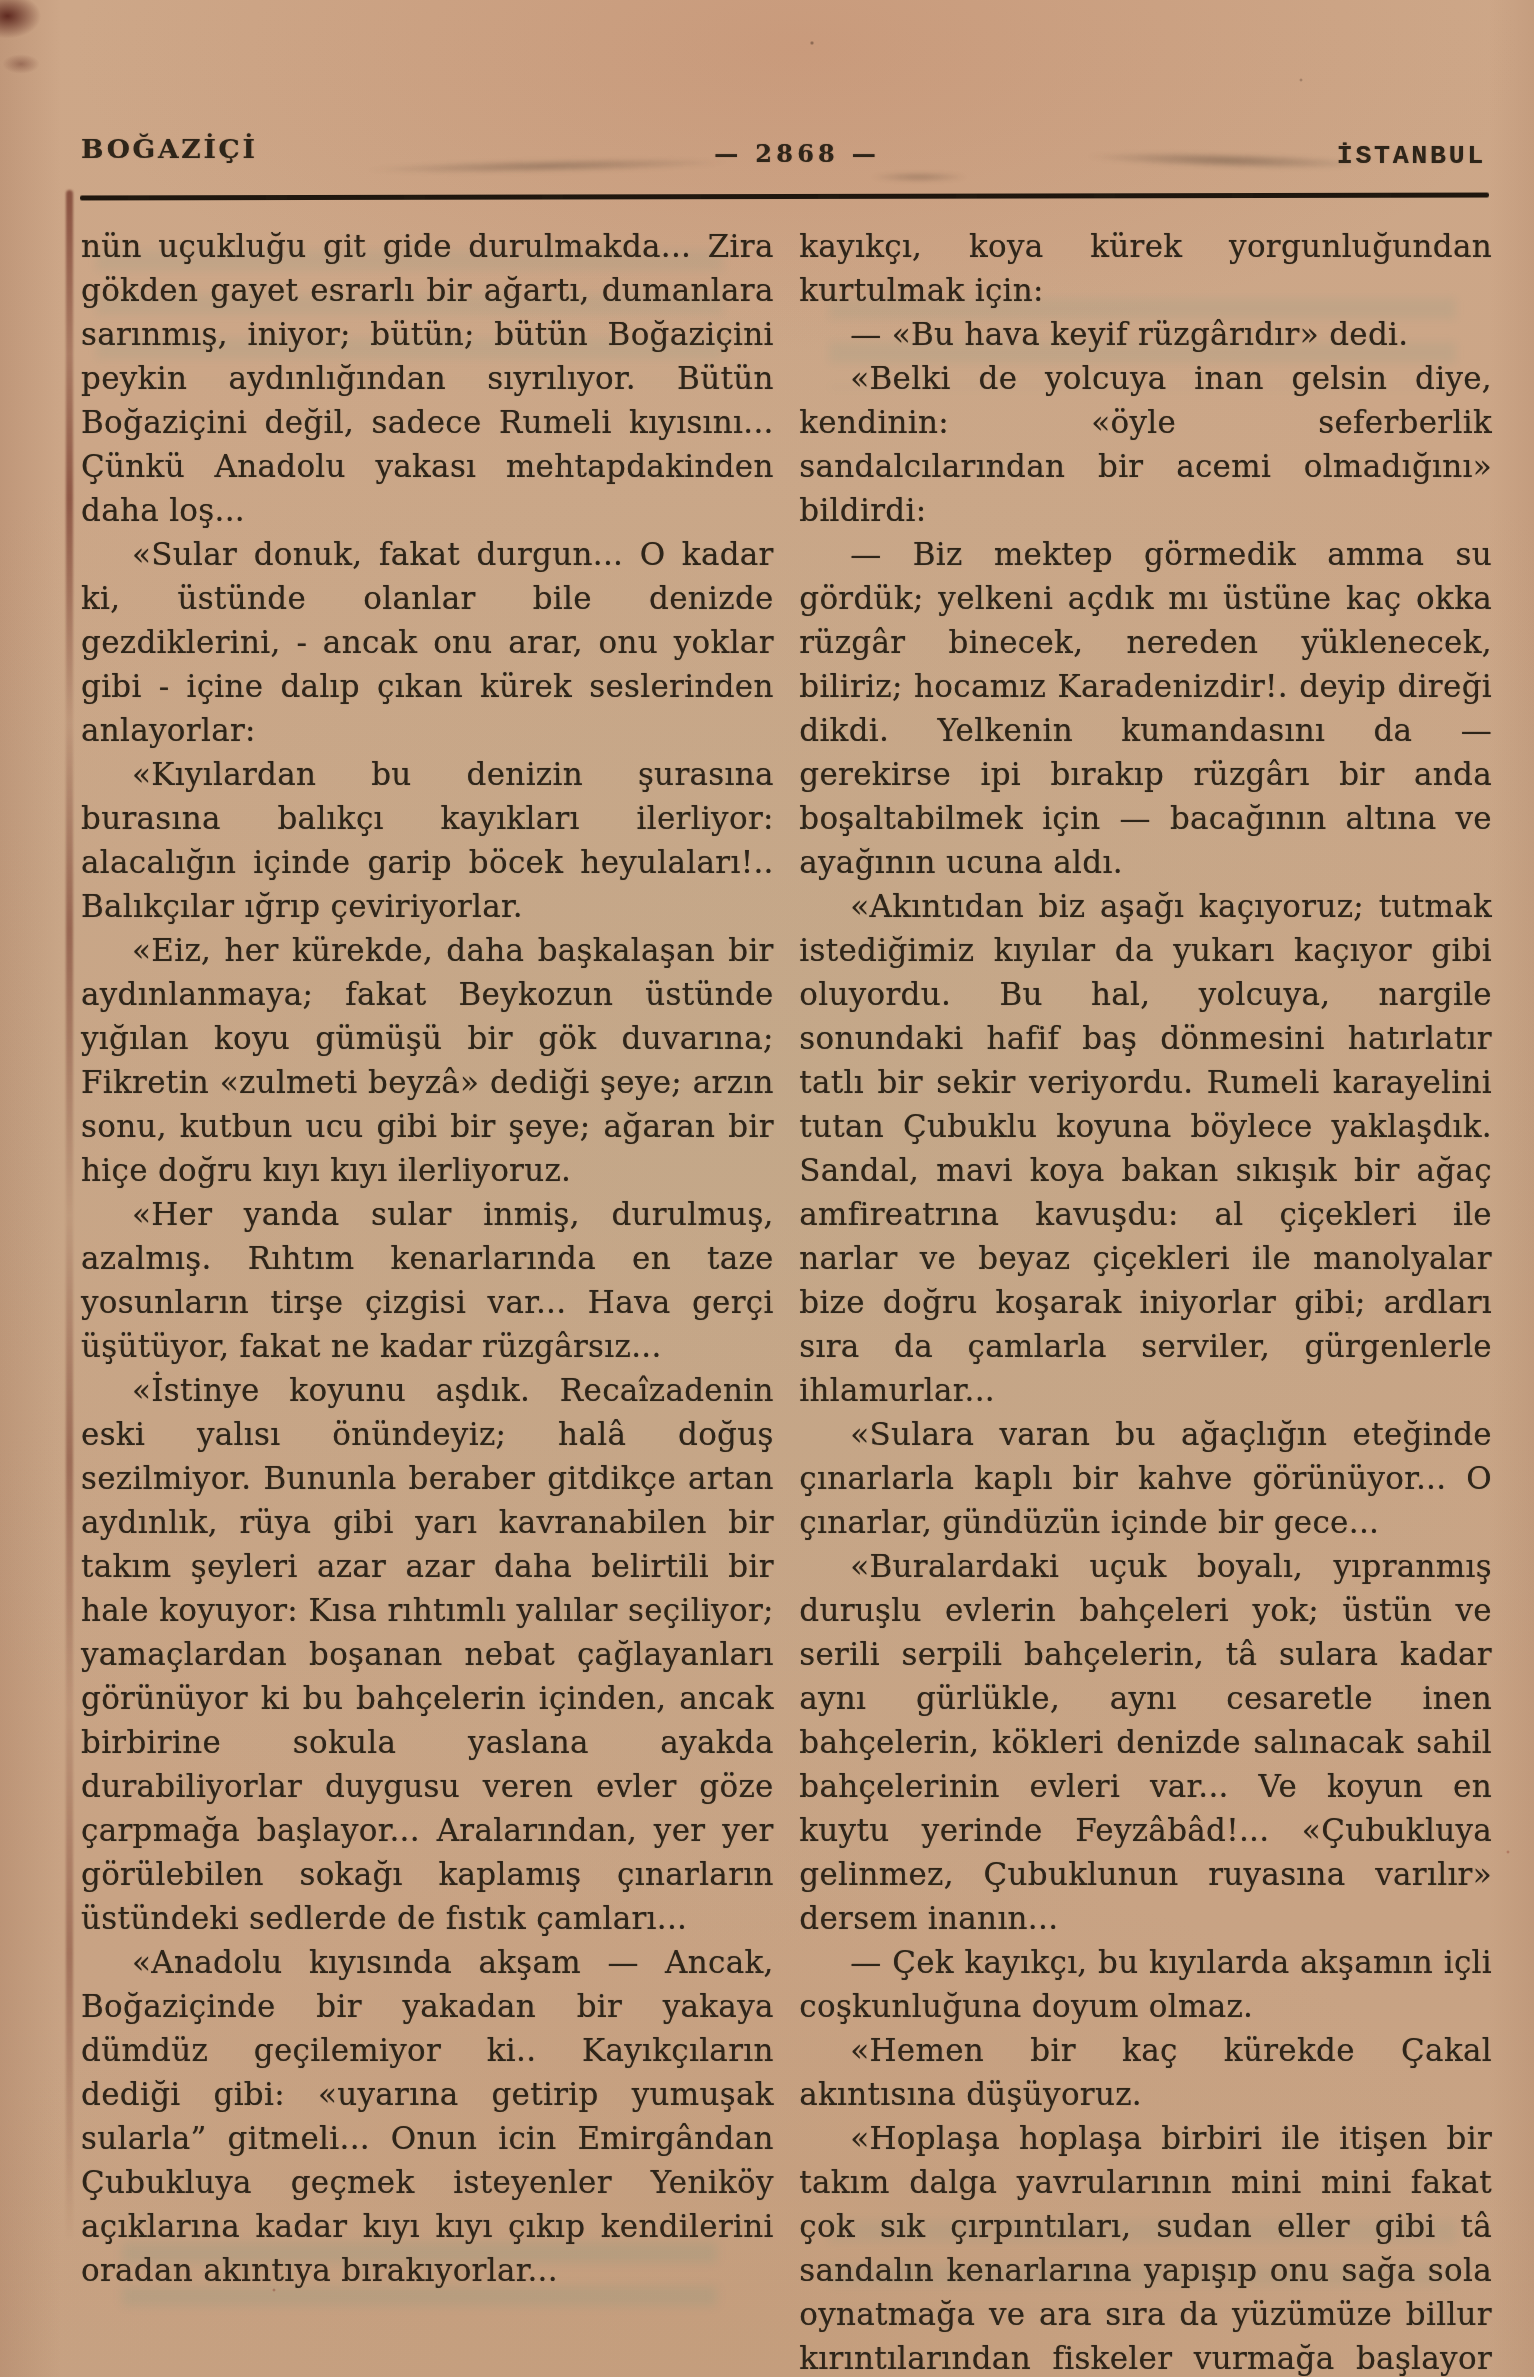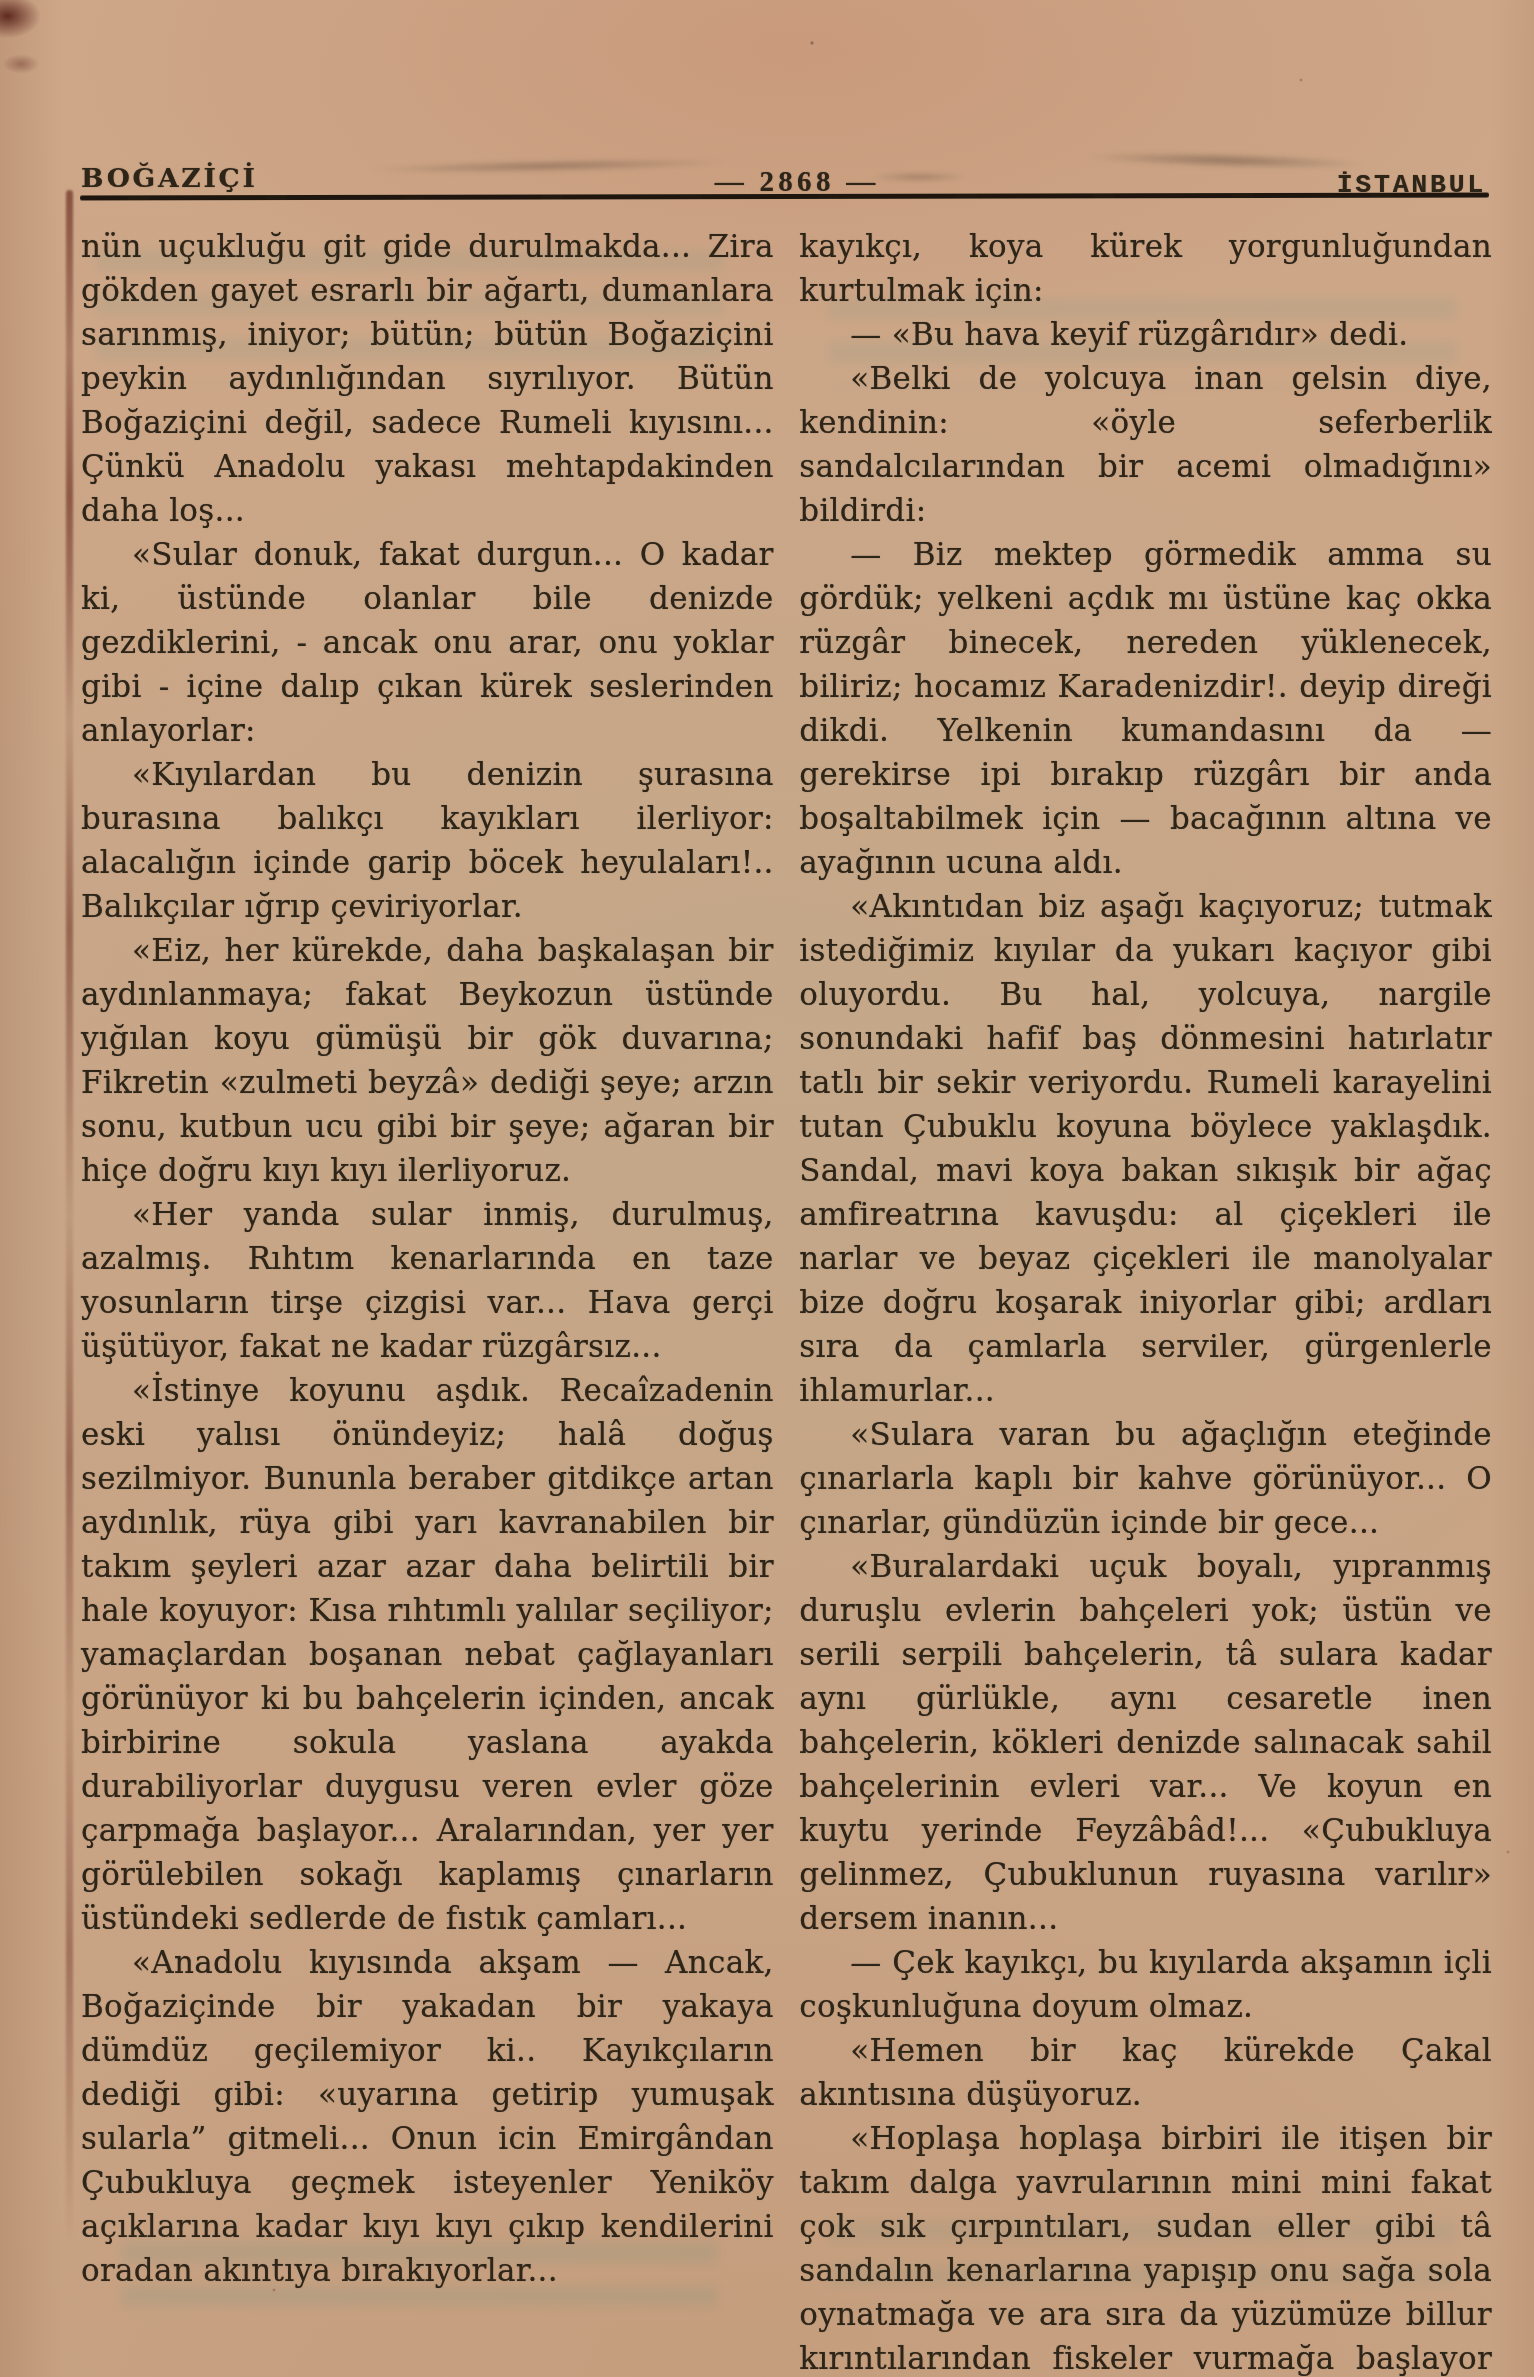--- a/index.html
+++ b/index.html
@@ -35,26 +35,26 @@
     position: absolute; left: 66px; top: 190px; width: 7px; height: 2051px;
     border-radius: 4.3px; filter: blur(1.1px); pointer-events: none;
     background: linear-gradient(180deg,
       rgba(92,26,18,0.60) 0%,  rgba(92,26,18,0.30) 8%,
       rgba(92,26,18,0.55) 15%, rgba(92,26,18,0.10) 26%,
       rgba(92,26,18,0.45) 36%, rgba(92,26,18,0.08) 50%,
       rgba(92,26,18,0.40) 62%, rgba(92,26,18,0.10) 74%,
       rgba(92,26,18,0.35) 86%, rgba(92,26,18,0.0) 100%);
   }
   .header {
-    position: absolute; left: 81px; right: 49px; top: 161px;
+    position: absolute; left: 81px; right: 49px; top: 133px;
     display: flex; justify-content: space-between; align-items: baseline;
     font-weight: bold; white-space: nowrap;
   }
   .h-side   { font-size: 26.6px; letter-spacing: 2.7px; text-shadow: 0 0 1.1px rgba(40,28,18,0.55); }
-  .h-center { font-size: 29px; letter-spacing: 4.3px; transform: translateY(4.3px); text-shadow: 0 0 1.1px rgba(40,28,18,0.55); font-family: Liberation Serif, serif; }
+  .h-center { font-size: 24px; letter-spacing: 4.3px; transform: translateY(4.3px); text-shadow: 0 0 1.1px rgba(40,28,18,0.55); }
   .h-right  { transform: translateY(5.3px); font-family: Liberation Mono, monospace; }
   .rule {
     position: absolute; left: 80px; right: 46px; top: 194px; height: 4.8px;
     background:
       repeating-linear-gradient(90deg, rgba(30,22,14,0.95) 0 48px, rgba(30,22,14,0.55) 48px 69px, rgba(30,22,14,0.9) 69px 138px),
       #241c12;
     border-radius: 2.1px; filter: blur(0.3px); transform: rotate(-0.12deg);
   }
   .smudge { position: absolute; pointer-events: none; filter: blur(2.1px); border-radius: 50%; }
   .smudge.s1 { left: 287px;  top: 157px; width: 521px; height: 18px; transform: rotate(-1.2deg);

